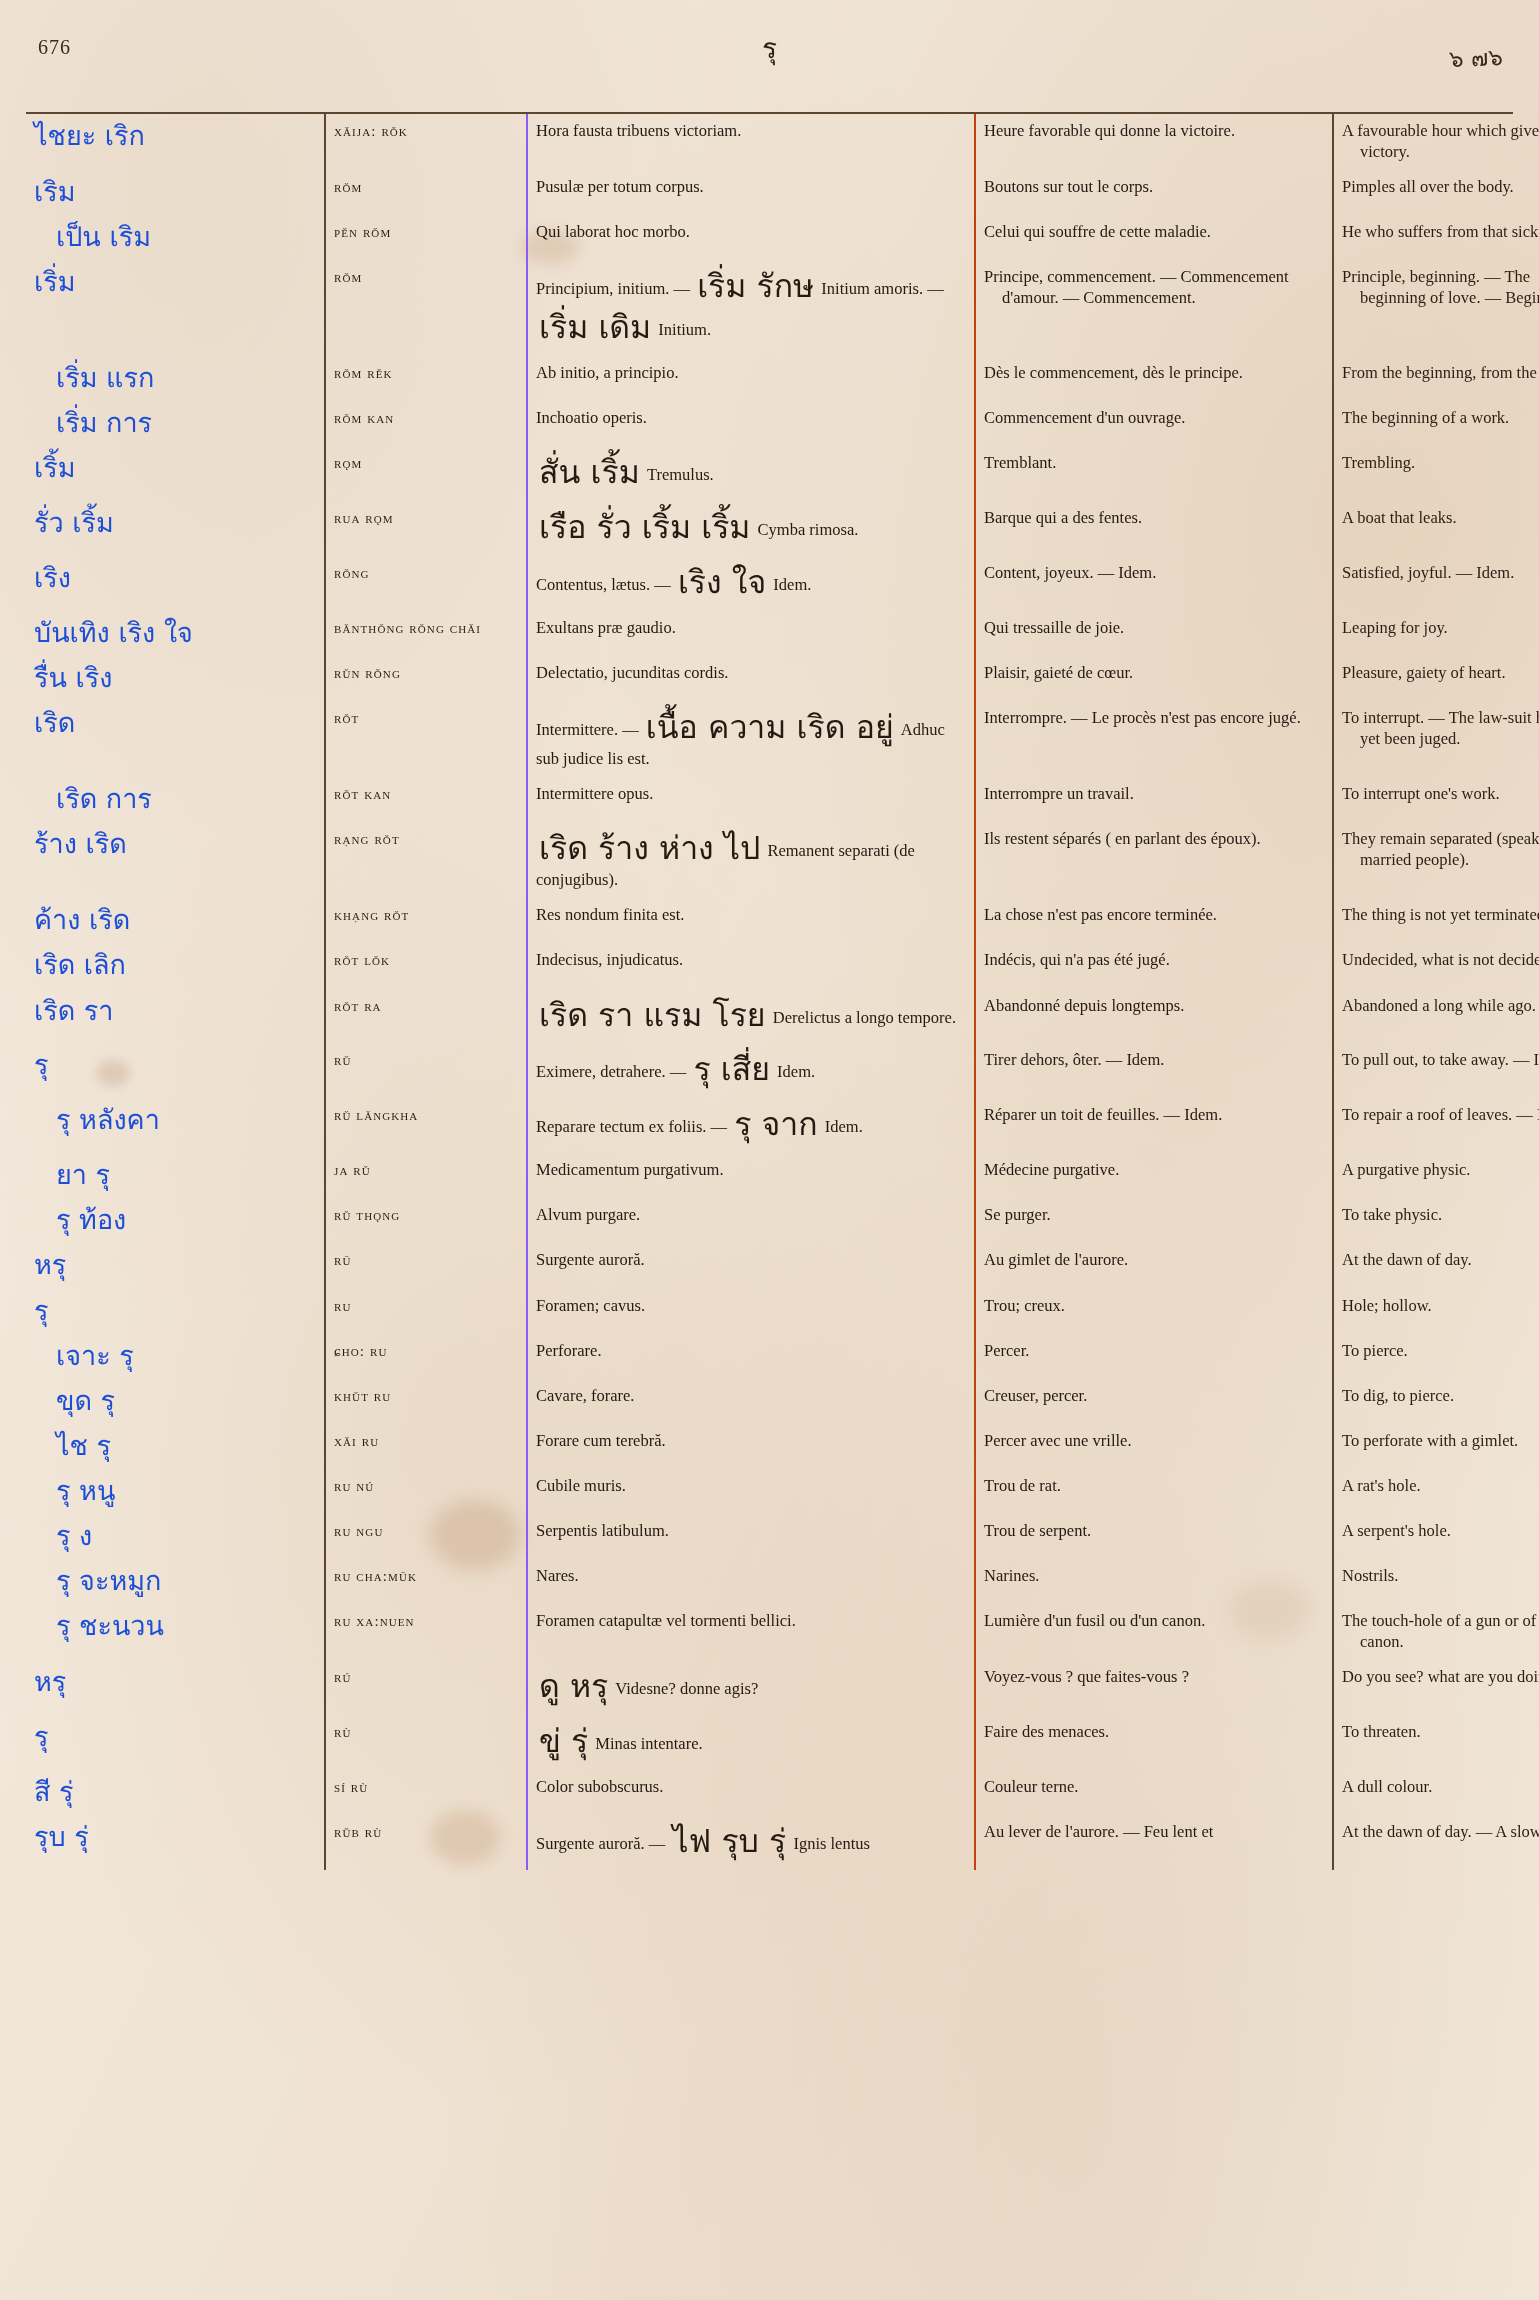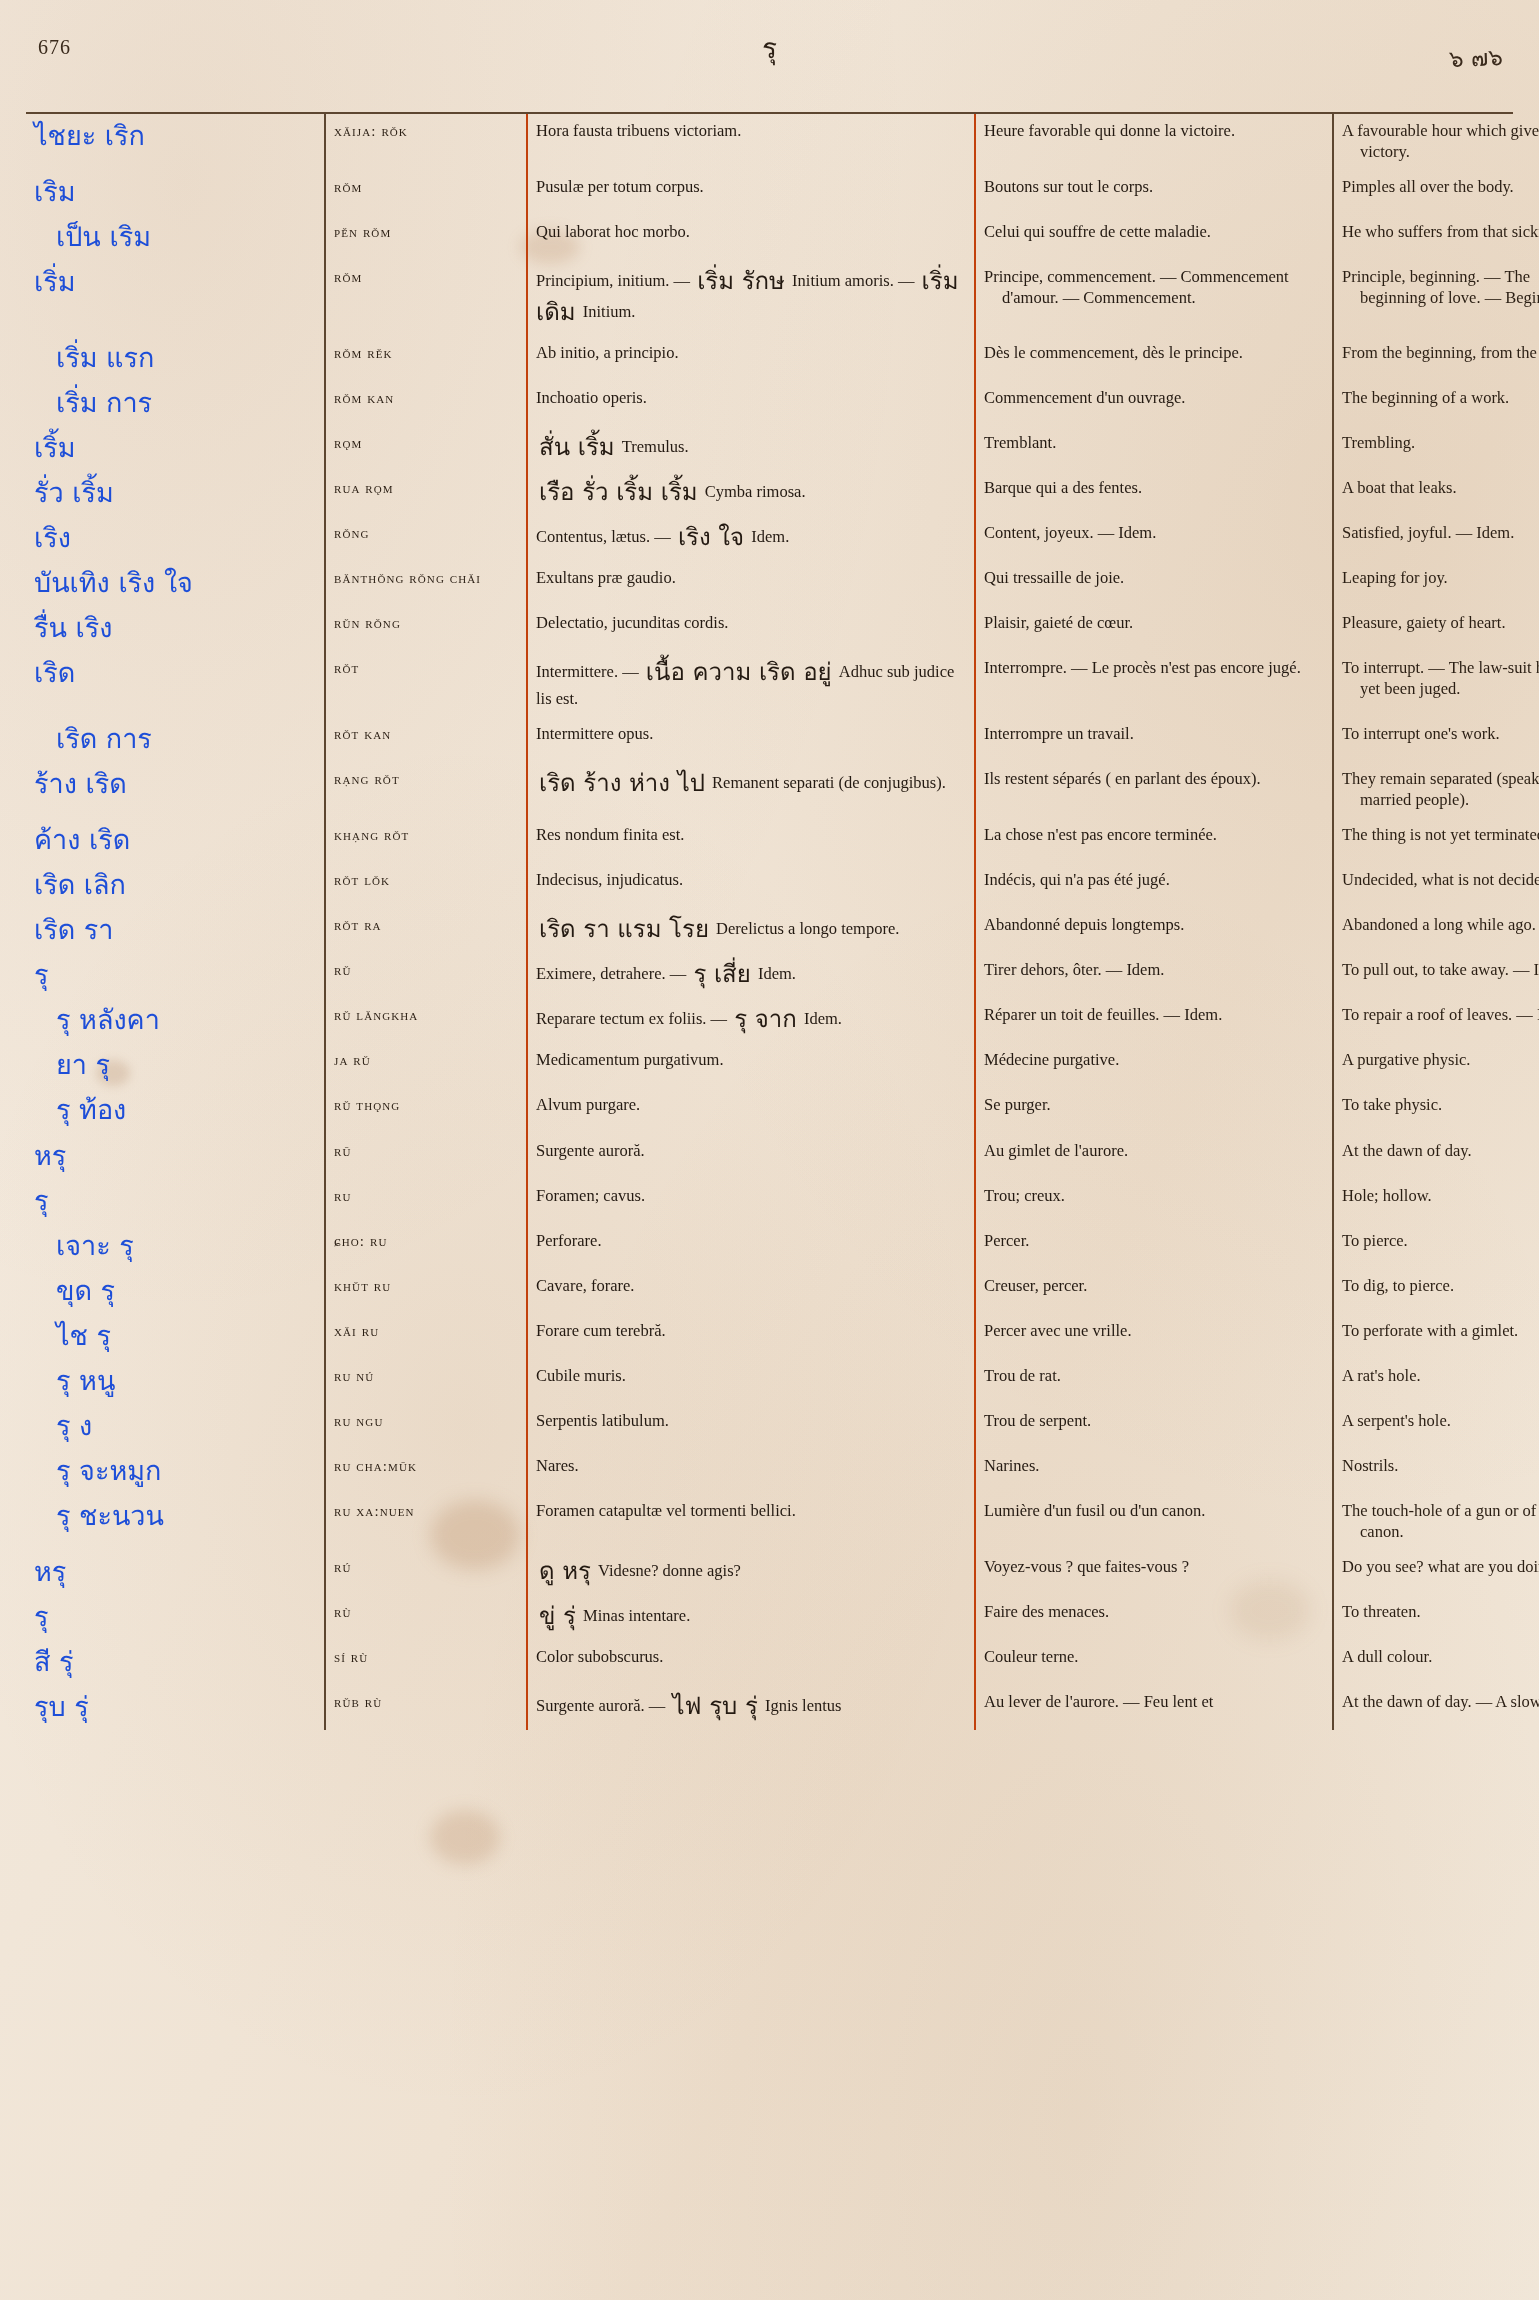--- a/index.html
+++ b/index.html
@@ -48,21 +48,21 @@
     table-layout:fixed;
   }
   table.dict td{
     vertical-align:top;
     padding:6px 8px 8px 8px;
     font-size:16.5px;
     line-height:1.28;
   }
   
   td.c-thai{width:282px;border-right:2px solid #5d4630;padding-left:14px;}
-  td.c-rom{width:184px;border-right:2px solid #c2410c;margin-left:8px;}
+  td.c-rom{width:184px;border-right:2px solid #8b5cf6;margin-left:8px;}
   td.c-lat{width:430px;border-right:2px solid #c2410c;}
   td.c-fra{width:340px;border-right:2px solid #5d4630;}
   td.c-eng{width:247px;}
   .thai{
     font-family:"DejaVu Sans", sans-serif;
     font-size:27px;
     line-height:1.15;
     color:#1d4ed8;
     white-space:nowrap;
   }
@@ -70,21 +70,21 @@
   .rom{
     font-family:"Liberation Serif", serif;
     font-variant:small-caps;
     font-size:15px;
     letter-spacing:1.1px;
     color:#2b1f14;
     text-transform:lowercase;
   }
   .thaiin{
     font-family:"DejaVu Sans", sans-serif;
-    font-size:24px;
+    font-size:32px;
     vertical-align:-3px;
     padding:0 3px;
   }
   .eng, .fra, .lat{font-size:16.5px;}
   
   td.c-eng{color:#2a1e13;}
   .hang{display:block;padding-left:18px;text-indent:-18px;}
 </style>
 </head>
 <body>

